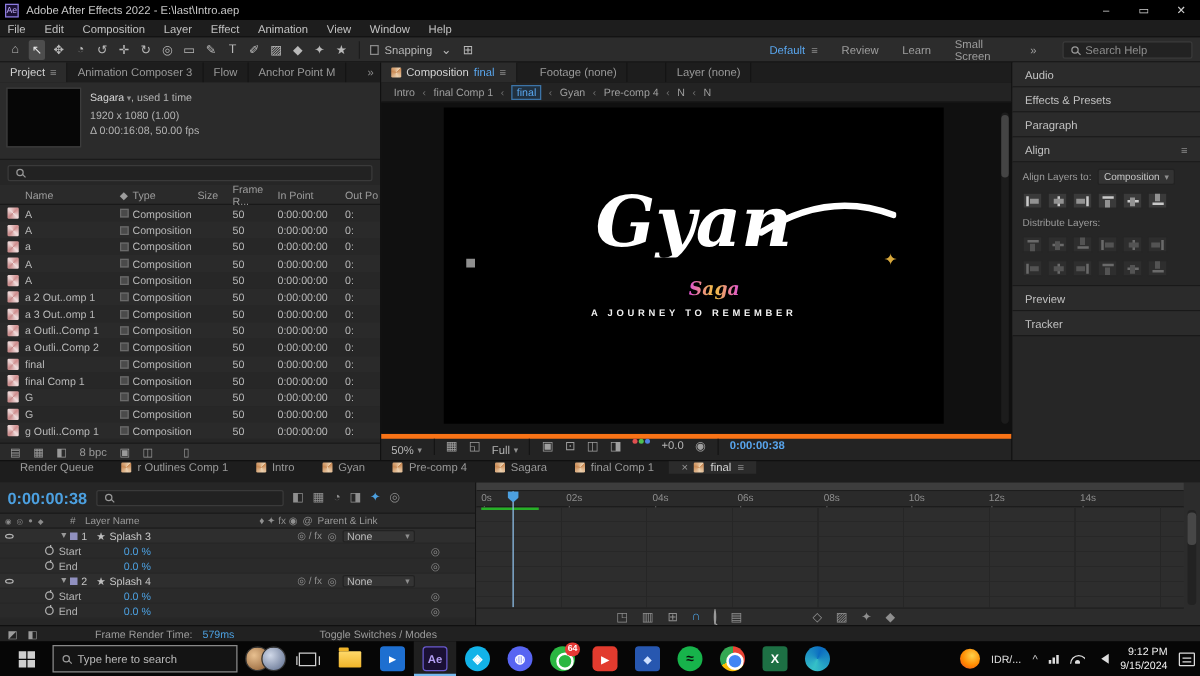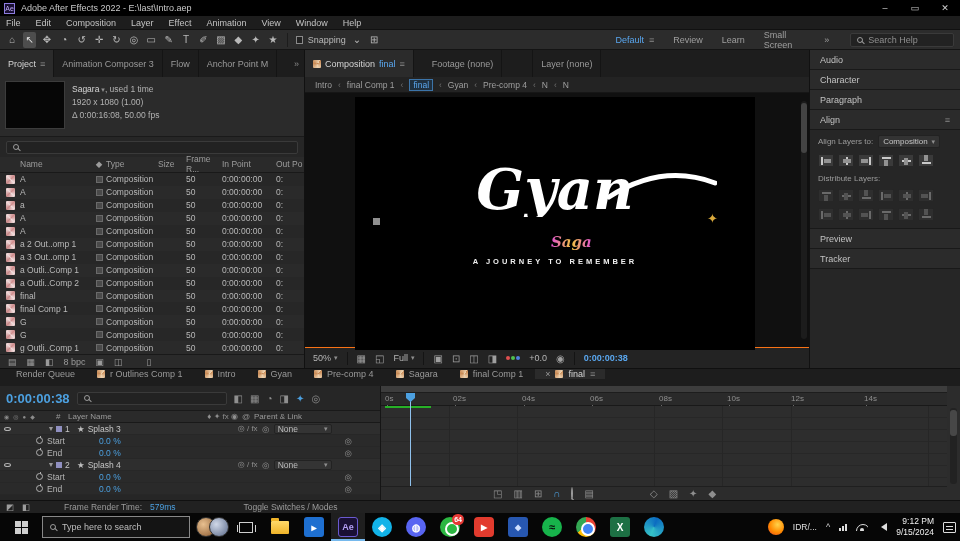--- a/index.html
+++ b/index.html
@@ -18,21 +18,21 @@
   .tool.active{background:#4d4d4d;border-radius:2px;color:#e8e8e8}
   .tb-sep{width:1px;height:14px;background:#1c1c1c;margin:0 3px}
   .chk{width:8px;height:8px;border:1px solid #8a8a8a;background:#222}
   .ws{color:#9f9f9f;margin-left:14px}
   .ws.active{color:#59a6ee}
   .searchbox{display:flex;align-items:center;gap:5px;background:#222;border:1px solid #3a3a3a;border-radius:2px;height:14px;padding:0 6px;color:#8f8f8f}
   .mag{width:6px;height:6px;border:1px solid #9a9a9a;border-radius:50%;position:relative;flex:0 0 auto}
   .mag::after{content:"";position:absolute;width:4px;height:1px;background:#9a9a9a;transform:rotate(45deg);right:-3px;bottom:-1px}
   
   .workspace{position:absolute;top:50px;left:0;width:960px;height:318px;display:flex}
-  .ptabs{display:flex;align-items:stretch;height:27px;background:#1d1d1d;color:#9a9a9a;flex:0 0 auto}
+  .ptabs{display:flex;align-items:stretch;height:16px;background:#1d1d1d;color:#9a9a9a;flex:0 0 auto}
   .ptab{display:flex;align-items:center;gap:4px;padding:0 8px;border-right:1px solid #141414;white-space:nowrap}
   .ptab.active{background:#2b2b2b;color:#d4d4d4}
   .hamb{color:#8a8a8a;font-size:9px}
   .chev{margin-left:auto;padding:0 5px;display:flex;align-items:center;color:#8a8a8a}
   
   .project{width:305px;background:#262626;border-right:1px solid #111;display:flex;flex-direction:column}
   .proj-info{height:62px;background:#2b2b2b;display:flex;gap:8px;padding:5px 6px;border-bottom:1px solid #1a1a1a}
   .thumb{width:58px;height:46px;background:#060606;outline:1px solid #3c3c3c;flex:0 0 auto}
   .info-lines{font-size:8.5px;color:#b3b3b3;line-height:1.5;padding-top:1px}
   .info-name{color:#d6d6d6}
@@ -56,21 +56,21 @@
   .viewer-area{flex:1;position:relative;background:#101010}
   .canvas{position:absolute;left:50px;top:4px;width:400px;height:253px;background:#000}
   .logo-main{position:absolute;left:0;right:0;top:64px;text-align:center;font-family:"DejaVu Serif",serif;font-style:italic;font-weight:bold;font-size:56px;line-height:1;background:linear-gradient(105deg,#d9a73e 0%,#f3cf6e 10%,#ffffff 30%,#ffffff 100%);-webkit-background-clip:text;background-clip:text;color:transparent}
   .swoosh{position:absolute;left:252px;top:74px}
   .logo-sub{position:absolute;left:196px;top:136px;font-family:"DejaVu Serif",serif;font-style:italic;font-weight:bold;font-size:15px;background:linear-gradient(90deg,#e04fd4,#f2c340,#e04fd4);-webkit-background-clip:text;background-clip:text;color:transparent}
   .logo-tagline{position:absolute;left:0;right:0;top:160px;text-align:center;color:#efefef;font-size:7.5px;letter-spacing:3px;font-weight:bold}
   .marker-square{position:absolute;left:18px;top:121px;width:7px;height:7px;background:#8f8f8f}
   .marker-star{position:absolute;left:352px;top:114px;color:#d8a83c;font-size:13px}
   .vscroll{position:absolute;right:2px;top:8px;bottom:8px;width:6px;background:#1c1c1c;border-radius:3px}
   .vthumb{position:absolute;right:2px;top:10px;width:6px;height:50px;background:#444;border-radius:3px}
-  .viewer-bar{height:21px;background:#232323;border-top:1px solid #f97316;display:flex;align-items:center;gap:9px;padding:0 8px;color:#b5b5b5}
+  .viewer-bar{height:21px;background:#232323;border-top:4px solid #f97316;display:flex;gap:9px;padding:0 8px;color:#b5b5b5}
   .vb-sep{width:1px;height:13px;background:#141414}
   .ddl{display:flex;align-items:center;gap:3px}
   .caret{font-size:7px;color:#8f8f8f}
   .vb-icon{font-size:10px;color:#9f9f9f}
   .rgb-dots{display:flex;gap:1px}
   .rgb-dots i{width:4px;height:4px;border-radius:50%}
   .vb-time{color:#59a6ee;font-weight:bold}
   
   .rightpanel{width:150px;background:#262626;display:flex;flex-direction:column}
   .rp-head{height:20px;display:flex;align-items:center;padding:0 10px;background:#2b2b2b;border-bottom:1px solid #191919;color:#c2c2c2;font-size:9px}
@@ -574,21 +574,21 @@
         <span class="vb-sep"></span>
         <span class="vb-time">0:00:00:38</span>
       </div>
     </div>
 
     <div class="rightpanel">
       <div class="rp-head">
           <span>Audio</span>
         </div>
       <div class="rp-head">
-          <span>Character</span>
+          <span>Effects &amp; Presets</span>
         </div>
       <div class="rp-head">
           <span>Paragraph</span>
         </div>
       <div class="rp-head">
           <span>Align</span>
           <span class="hamb">≡</span>
         </div>
       <div class="align-body">
         <div class="align-row1">
@@ -842,21 +842,21 @@
         <span class="tl-icn">◆</span>
       </div>
       <div class="tl-vscroll"></div>
       <div class="tl-vthumb"></div>
     </div>
   </div>
 
   <div class="statusbar">
     <span>◩</span>
     <span>◧</span>
-    <span style="margin-left:26px">Frame Render Time:</span>
+    <span style="margin-left:38px">Frame Render Time:</span>
     <span class="st-val">579ms</span>
     <span class="st-toggle">Toggle Switches / Modes</span>
   </div>
 
   <div class="taskbar">
     <div class="start">
       <span class="winlogo">
           <i></i>
           <i></i>
           <i></i>

